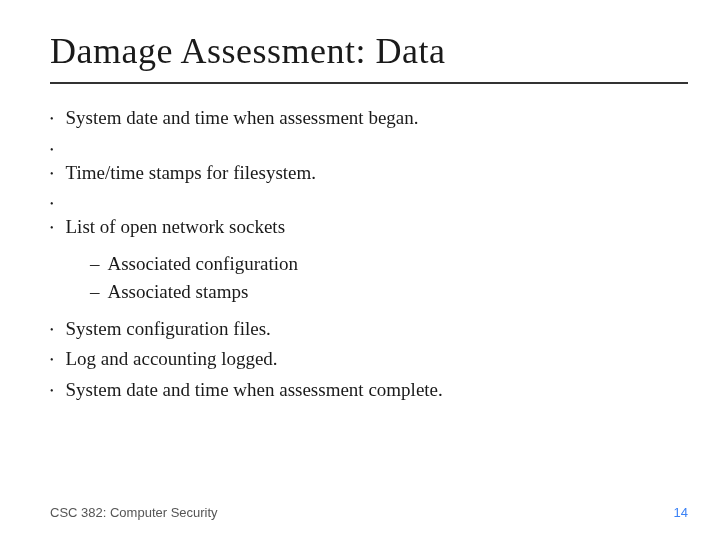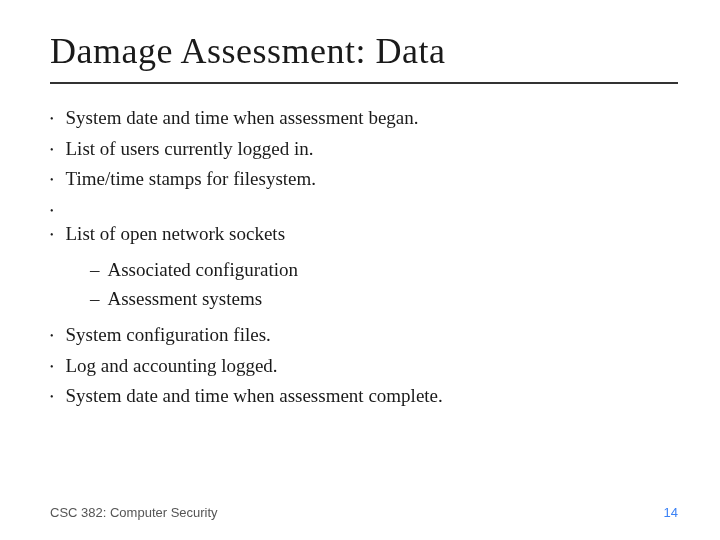--- a/index.html
+++ b/index.html
@@ -13,21 +13,21 @@
       height: 540px;
       background: #ffffff;
       font-family: Georgia, 'Times New Roman', serif;
       overflow: hidden;
     }
 
     .slide {
       width: 720px;
       height: 540px;
       background: #ffffff;
-      padding: 30px 42px 20px 50px;
+      padding: 30px 32px 20px 50px;
       display: flex;
       flex-direction: column;
     }
 
     .title {
       font-size: 36px;
       font-weight: normal;
       color: #1a1a1a;
       margin-bottom: 10px;
       letter-spacing: 0.5px;
@@ -134,21 +134,20 @@
   <hr class="divider">
 
   <div class="content">
     <ul class="bullet-list">
       <li>
         <span class="bullet">•</span>
         <span>System date and time when assessment began.</span>
       </li>
       <li>
         <span class="bullet">•</span>
-        <span>List of users currently logged in.</span>
       </li>
       <li>
         <span class="bullet">•</span>
         <span>Time/time stamps for filesystem.</span>
       </li>
       <li>
         <span class="bullet">•</span>
       </li>
       <li>
         <span class="bullet">•</span>
@@ -156,21 +155,21 @@
       </li>
     </ul>
 
     <ul class="sub-list">
       <li>
         <span class="dash">–</span>
         <span>Associated configuration</span>
       </li>
       <li>
         <span class="dash">–</span>
-        <span>Assessment systems</span>
+        <span>Associated stamps</span>
       </li>
     </ul>
 
     <ul class="bullet-list2">
       <li>
         <span class="bullet">•</span>
         <span>System configuration files.</span>
       </li>
       <li>
         <span class="bullet">•</span>

